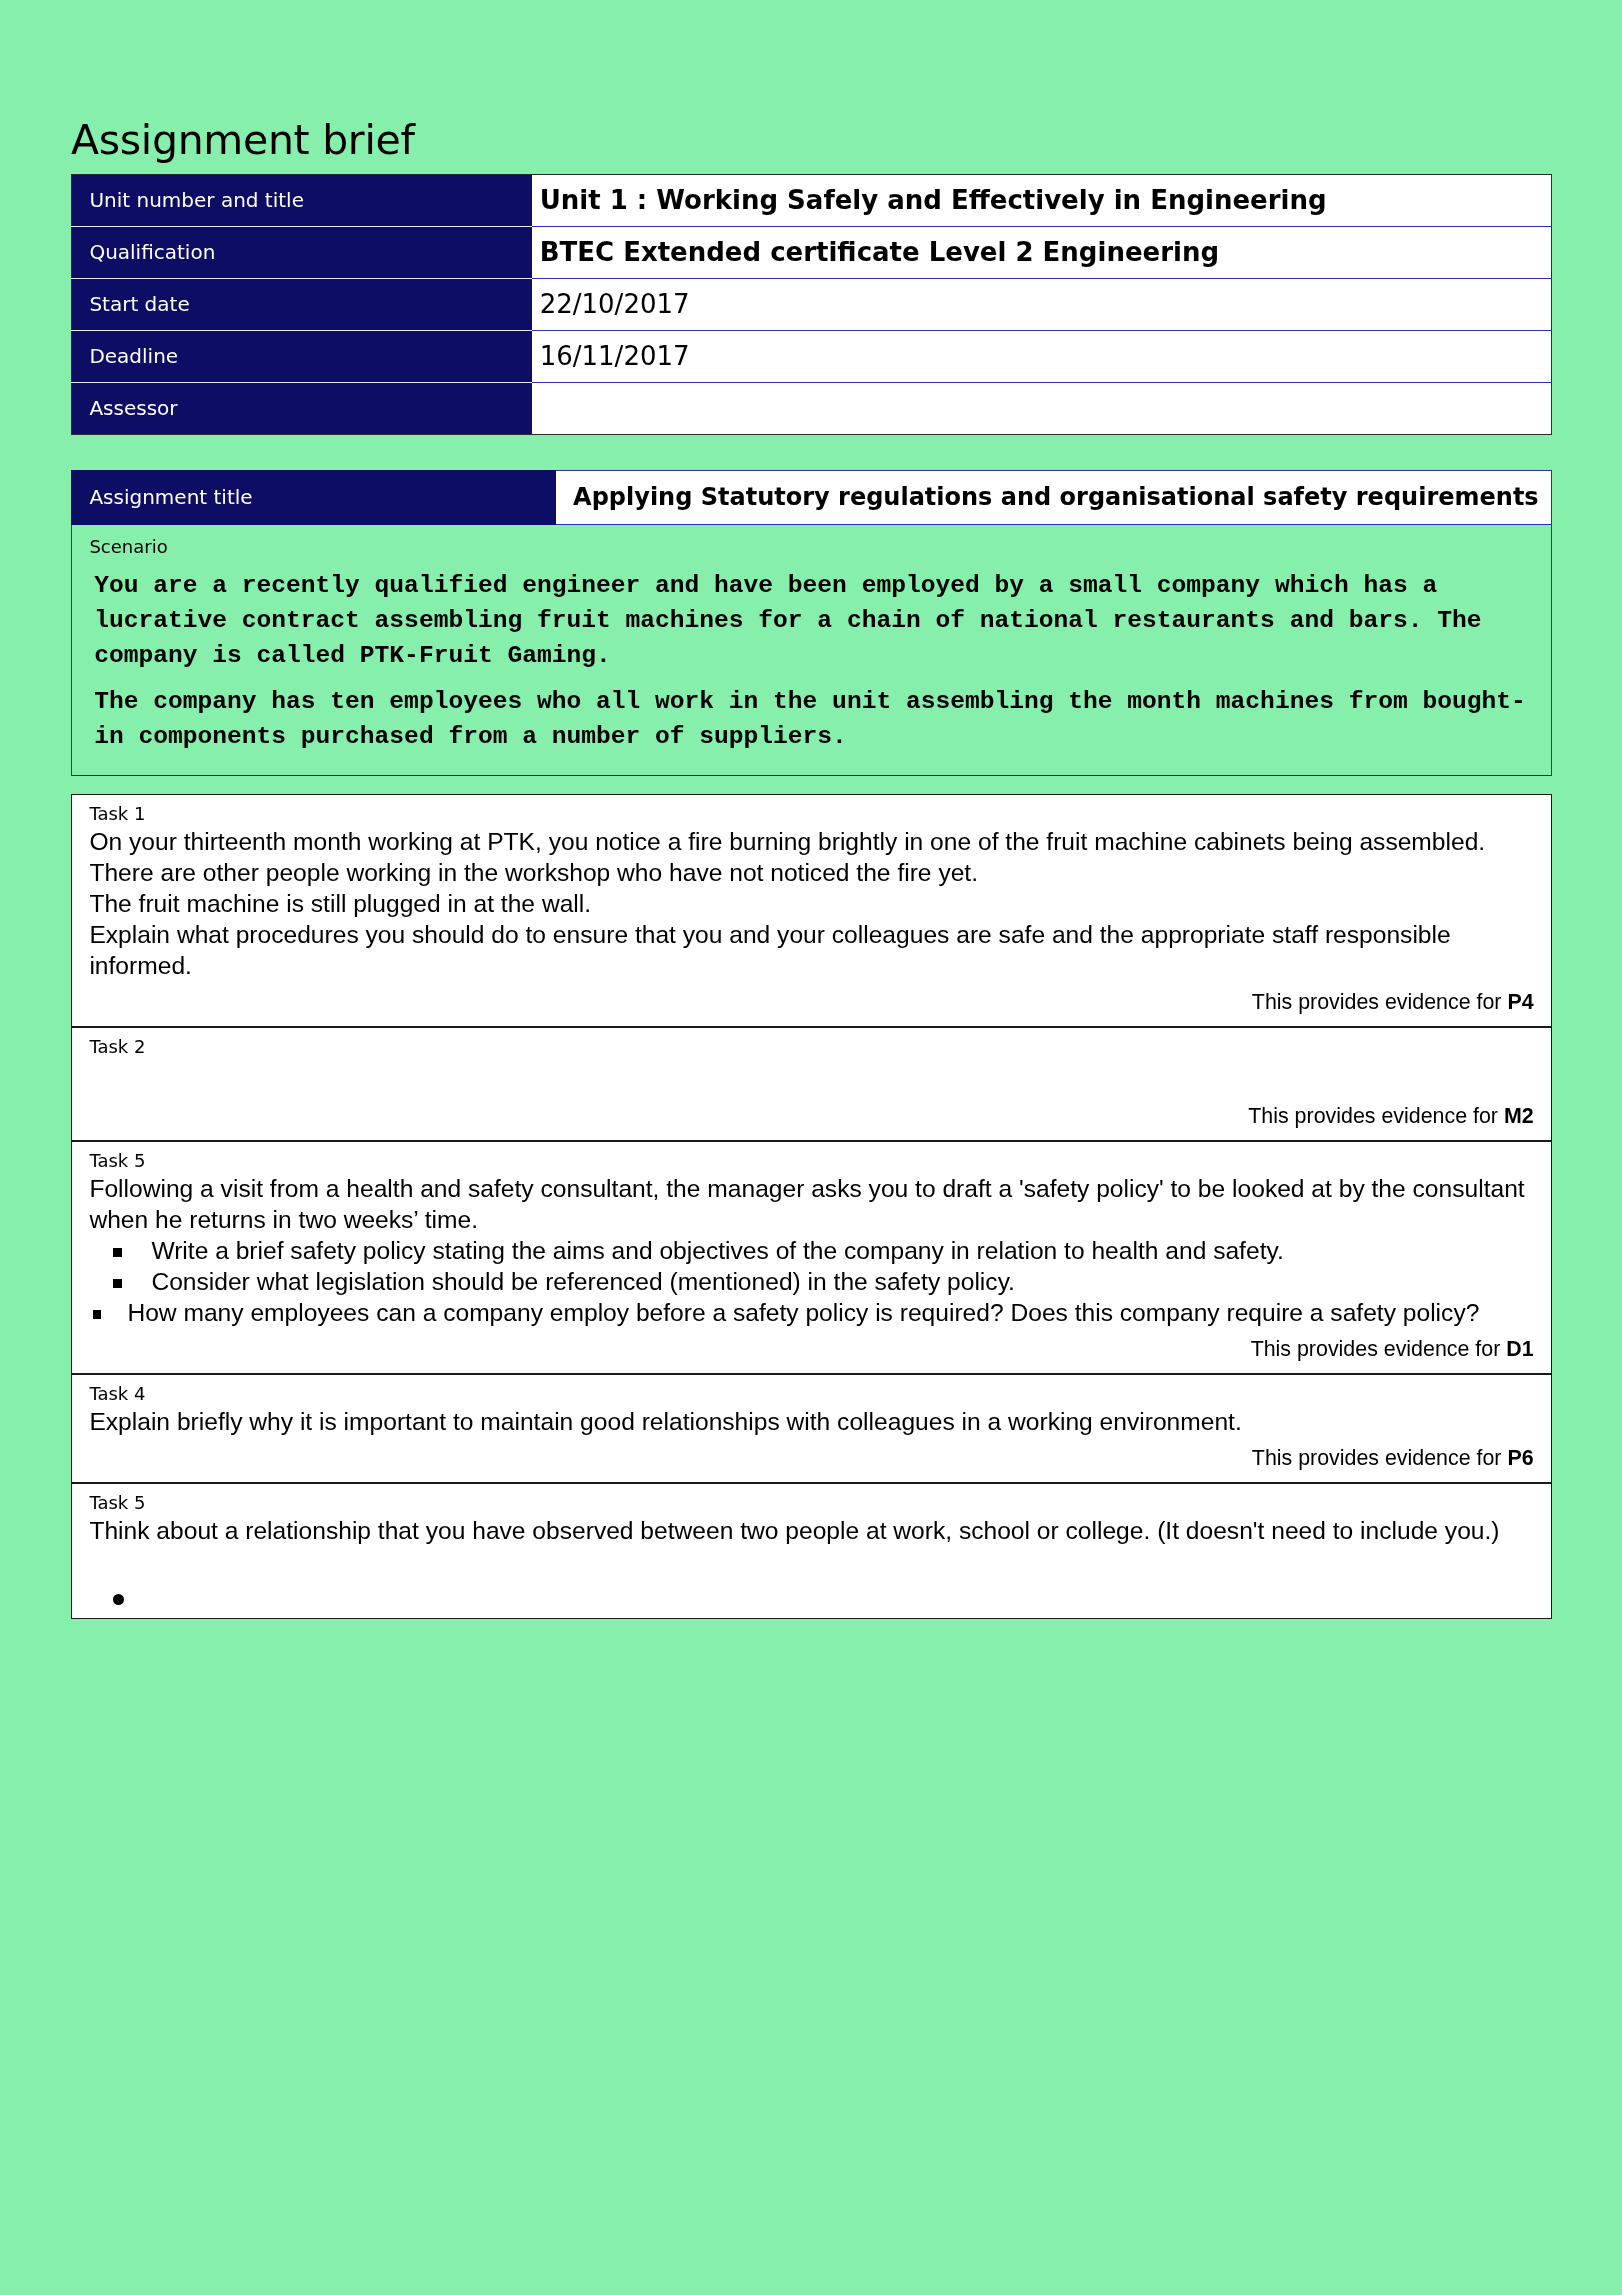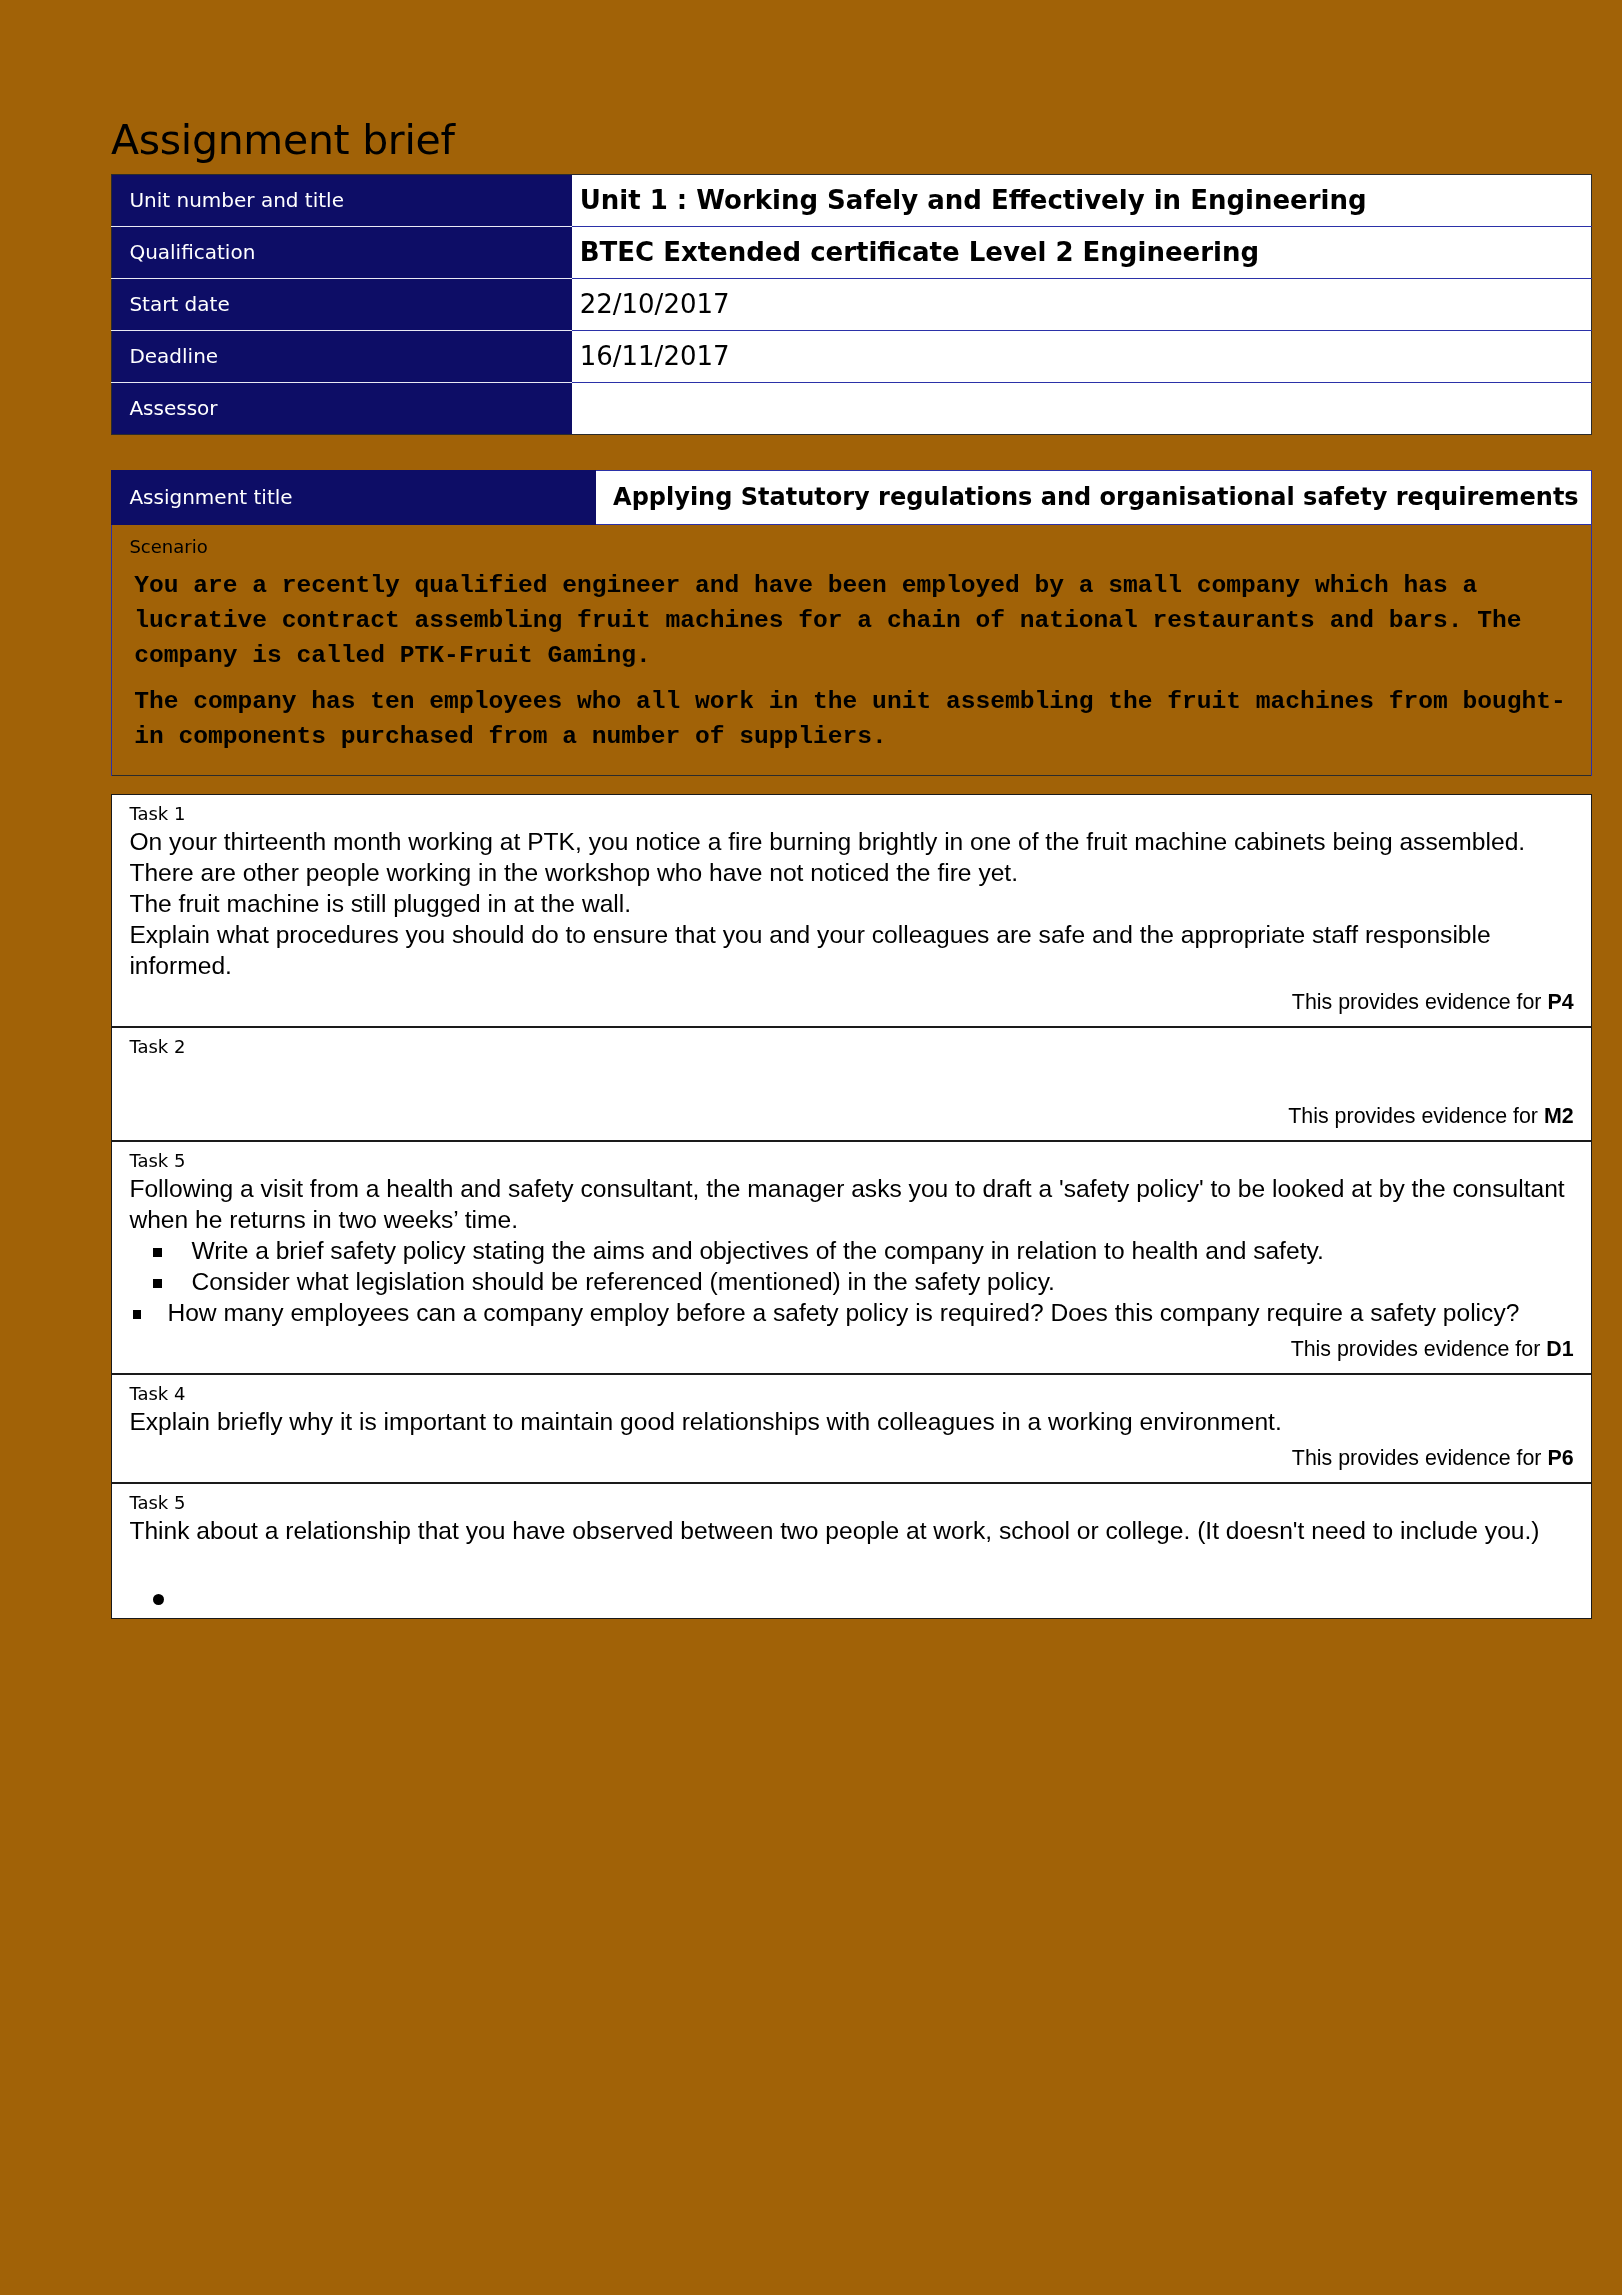--- a/index.html
+++ b/index.html
@@ -11,23 +11,23 @@
     width: 1622px;
     height: 2295px;
     font-family: "Liberation Sans", sans-serif;
     color: #000000;
     -webkit-font-smoothing: antialiased;
   }
   .page {
     position: relative;
     width: 1622px;
     height: 2295px;
-    background: #a16207;
+    background: #86efac;
     box-sizing: border-box;
-    padding: 0 111px;
+    padding: 0 71px;
   }
 
   
   .page-title {
     font-family: "DejaVu Sans", sans-serif;
     font-size: 41px;
     font-weight: 400;
     letter-spacing: -0.3px;
     color: #000000;
     margin: 0;
@@ -252,21 +252,21 @@
   <table class="brief-table">
     <tbody>
       <tr>
         <td class="title-label">Assignment title</td>
         <td class="title-value">Applying Statutory regulations and organisational safety requirements</td>
       </tr>
       <tr>
         <td class="scenario-cell" colspan="2">
           <p class="scenario-label">Scenario</p>
           <p class="scenario-para">You are a recently qualified engineer and have been employed by a small company which has a lucrative contract assembling fruit machines for a chain of national restaurants and bars. The company is called PTK-Fruit Gaming.</p>
-          <p class="scenario-para">The company has ten employees who all work in the unit assembling the fruit machines from bought-in components purchased from a number of suppliers.</p>
+          <p class="scenario-para">The company has ten employees who all work in the unit assembling the month machines from bought-in components purchased from a number of suppliers.</p>
         </td>
       </tr>
     </tbody>
   </table>
 
   <div class="tasks">
 
     <div class="task-block">
       <p class="task-label">Task 1</p>
       <p class="task-text">On your thirteenth month working at PTK, you notice a fire burning brightly in one of the fruit machine cabinets being assembled. There are other people working in the workshop who have not noticed the fire yet.</p>

